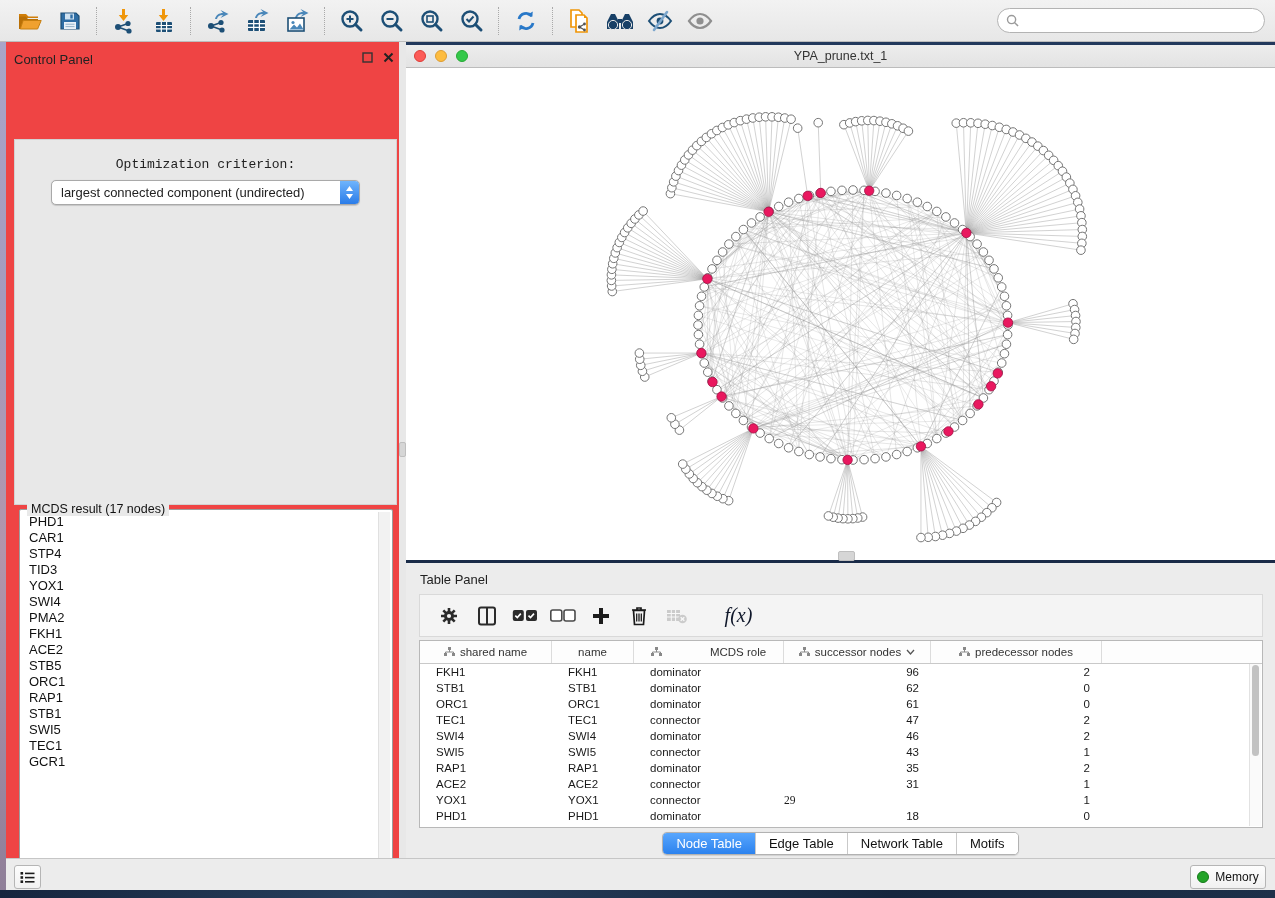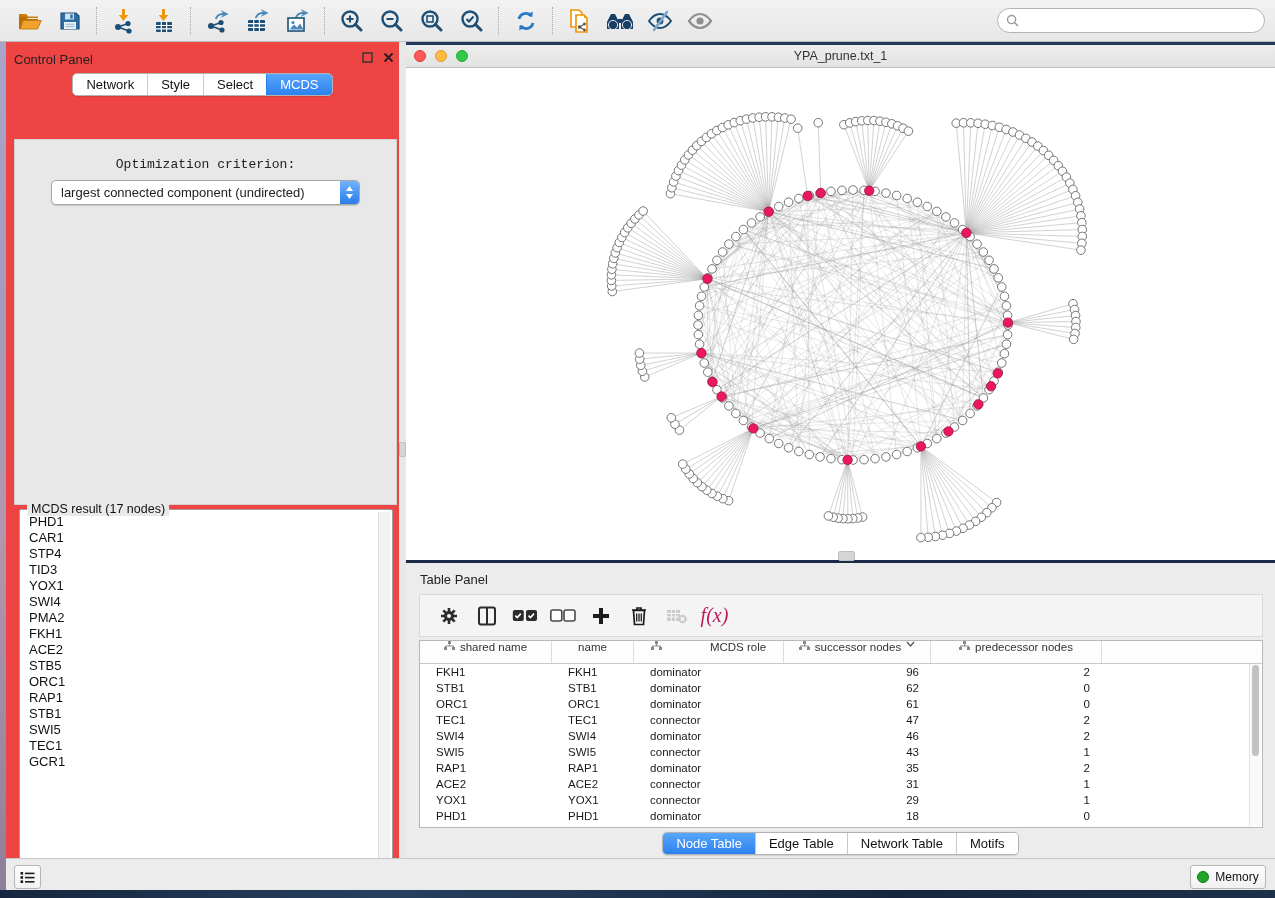--- a/index.html
+++ b/index.html
@@ -54,21 +54,21 @@
   #nettitle .t{position:absolute;left:0;right:0;text-align:center;font-size:12.5px;color:#333;}
   .light{width:12px;height:12px;border-radius:50%;margin-left:8px;box-sizing:border-box;}
   #netcanvas{left:0;top:23px;width:869px;height:492px;background:#fff;}
   
   #tpanel{left:406px;top:563px;width:869px;height:295px;background:#ececec;}
   #ttoolbar{left:13px;top:31px;width:844px;height:43px;background:#f4f4f4;border:1px solid #d9d9d9;
             box-sizing:border-box;display:flex;align-items:center;padding-left:14px;gap:9px;}
   .ticon{width:29px;height:29px;display:flex;align-items:center;justify-content:center;}
   #ttable{left:13px;top:77px;width:844px;height:188px;background:#fff;border:1px solid #b8b8b8;box-sizing:border-box;overflow:hidden;}
   #thead{display:flex;height:22px;border-bottom:1px solid #c9c9c9;background:#fdfdfd;}
-  .hcell{display:flex;justify-content:center;gap:5px;font-size:11.5px;color:#333;
+  .hcell{display:flex;align-items:center;justify-content:center;gap:5px;font-size:11.5px;color:#333;
          border-right:1px solid #dcdcdc;box-sizing:border-box;white-space:nowrap;}
   .trow{display:flex;height:16px;align-items:center;}
   .tcell{font-size:11.5px;color:#1a1a1a;box-sizing:border-box;white-space:nowrap;}
   #tscroll{position:absolute;right:1px;top:23px;bottom:1px;width:11px;background:#fafafa;border-left:1px solid #e2e2e2;}
   #tthumb{position:absolute;left:1.5px;top:1px;width:7px;height:91px;background:#c2c2c2;border-radius:4px;}
   #ttabs{position:absolute;left:0;right:0;top:269px;display:flex;justify-content:center;}
   
   #statusbar{left:6px;top:858px;width:1269px;height:32px;background:#ececec;border-top:1px solid #c6c6c6;box-sizing:border-box;}
   .sbtn{position:absolute;border:1px solid #b5b5b5;border-radius:3px;background:linear-gradient(#fdfdfd,#f1f1f1);
         display:flex;align-items:center;justify-content:center;gap:6px;font-size:12px;color:#111;}
@@ -235,28 +235,20 @@
   <span class="abs wicon" style="left:353px;top:7px;">
     <svg width="11" height="11" viewBox="0 0 11 11">
       <rect x="1" y="1" width="9" height="9" fill="none" stroke="#333" stroke-width="1.4"></rect>
     </svg>
   </span>
   <span class="abs wicon" style="left:374px;top:7px;">
     <svg width="11" height="11" viewBox="0 0 11 11">
       <path d="M1.5 1.5l8 8M9.5 1.5l-8 8" stroke="#222" stroke-width="2"></path>
     </svg>
   </span>
-  <div class="abs" style="left:0;top:31px;width:393px;text-align:center;">
-    <div class="seg" id="cp-tabs">
-        <div class="segi">Network</div>
-        <div class="segi">Style</div>
-        <div class="segi">Select</div>
-        <div class="segi sel">MCDS</div>
-      </div>
-  </div>
 
   <div id="cp-content" class="abs">
     <div class="opt-label" style="margin-top:17px;">Optimization criterion:</div>
     <div class="mac-select" style="margin:8px 36px 0 36px;">
       <span class="val">largest connected component (undirected)</span>
       <span class="stepper">
         <svg width="9" height="6" viewBox="0 0 9 6">
             <path d="M4.5 0L8 5H1z" fill="#fff"></path>
           </svg>
         <svg width="9" height="6" viewBox="0 0 9 6">
@@ -1021,21 +1013,21 @@
         <g opacity="0.45">
           <rect x="1" y="2" width="13" height="11" fill="#9a9a9a"></rect>
           <g stroke="#fff" stroke-width="1">
               <path d="M1 5.5h13M1 9h13M5.3 2v11M9.6 2v11"></path>
             </g>
           <circle cx="16.5" cy="11" r="4.3" fill="#9a9a9a"></circle>
           <path d="M14.7 9.2l3.6 3.6M18.3 9.2l-3.6 3.6" stroke="#fff" stroke-width="1.4"></path>
         </g>
       </svg>
     </span>
-    <span class="ticon" style="font-family:'Liberation Serif',serif;font-style:italic;font-size:20px;color:#be185d;">f(x)</span>
+    <span class="ticon" style="font-family:'Liberation Serif',serif;font-style:italic;font-size:20px;color:#0f172a;margin-left:24px;">f(x)</span>
   </div>
 
   <div id="ttable" class="abs">
     <div id="thead">
         <div class="hcell" style="width: 132px;">
           <svg width="11" height="10" viewBox="0 0 11 10">
             <g fill="#888">
               <rect x="4" y="0" width="3" height="3"></rect>
               <rect x="0" y="6" width="3" height="3"></rect>
               <rect x="8" y="6" width="3" height="3"></rect>
@@ -1138,21 +1130,21 @@
           <div class="tcell" style="width: 132px; text-align: left; padding: 0px 0px 0px 16px; box-sizing: border-box;">ACE2</div>
           <div class="tcell" style="width: 82px; text-align: left; padding: 0px 0px 0px 16px; box-sizing: border-box;">ACE2</div>
           <div class="tcell" style="width: 150px; text-align: left; padding: 0px 0px 0px 16px; box-sizing: border-box;">connector</div>
           <div class="tcell" style="width: 147px; text-align: right; padding: 0px 12px 0px 0px; box-sizing: border-box;">31</div>
           <div class="tcell" style="width: 171px; text-align: right; padding: 0px 12px 0px 0px; box-sizing: border-box;">1</div>
         </div>
         <div class="trow">
           <div class="tcell" style="width: 132px; text-align: left; padding: 0px 0px 0px 16px; box-sizing: border-box;">YOX1</div>
           <div class="tcell" style="width: 82px; text-align: left; padding: 0px 0px 0px 16px; box-sizing: border-box;">YOX1</div>
           <div class="tcell" style="width: 150px; text-align: left; padding: 0px 0px 0px 16px; box-sizing: border-box;">connector</div>
-          <div class="tcell" style="width: 147px; text-align: right; padding: 0px 12px 0px 0px; box-sizing: border-box;">29</div>
+          <div class="tcell" style="width: 147px; padding: 0px 12px 0px 0px; box-sizing: border-box; font-family: Liberation Serif, serif;">29</div>
           <div class="tcell" style="width: 171px; text-align: right; padding: 0px 12px 0px 0px; box-sizing: border-box;">1</div>
         </div>
         <div class="trow">
           <div class="tcell" style="width: 132px; text-align: left; padding: 0px 0px 0px 16px; box-sizing: border-box;">PHD1</div>
           <div class="tcell" style="width: 82px; text-align: left; padding: 0px 0px 0px 16px; box-sizing: border-box;">PHD1</div>
           <div class="tcell" style="width: 150px; text-align: left; padding: 0px 0px 0px 16px; box-sizing: border-box;">dominator</div>
           <div class="tcell" style="width: 147px; text-align: right; padding: 0px 12px 0px 0px; box-sizing: border-box;">18</div>
           <div class="tcell" style="width: 171px; text-align: right; padding: 0px 12px 0px 0px; box-sizing: border-box;">0</div>
         </div>
       </div>

